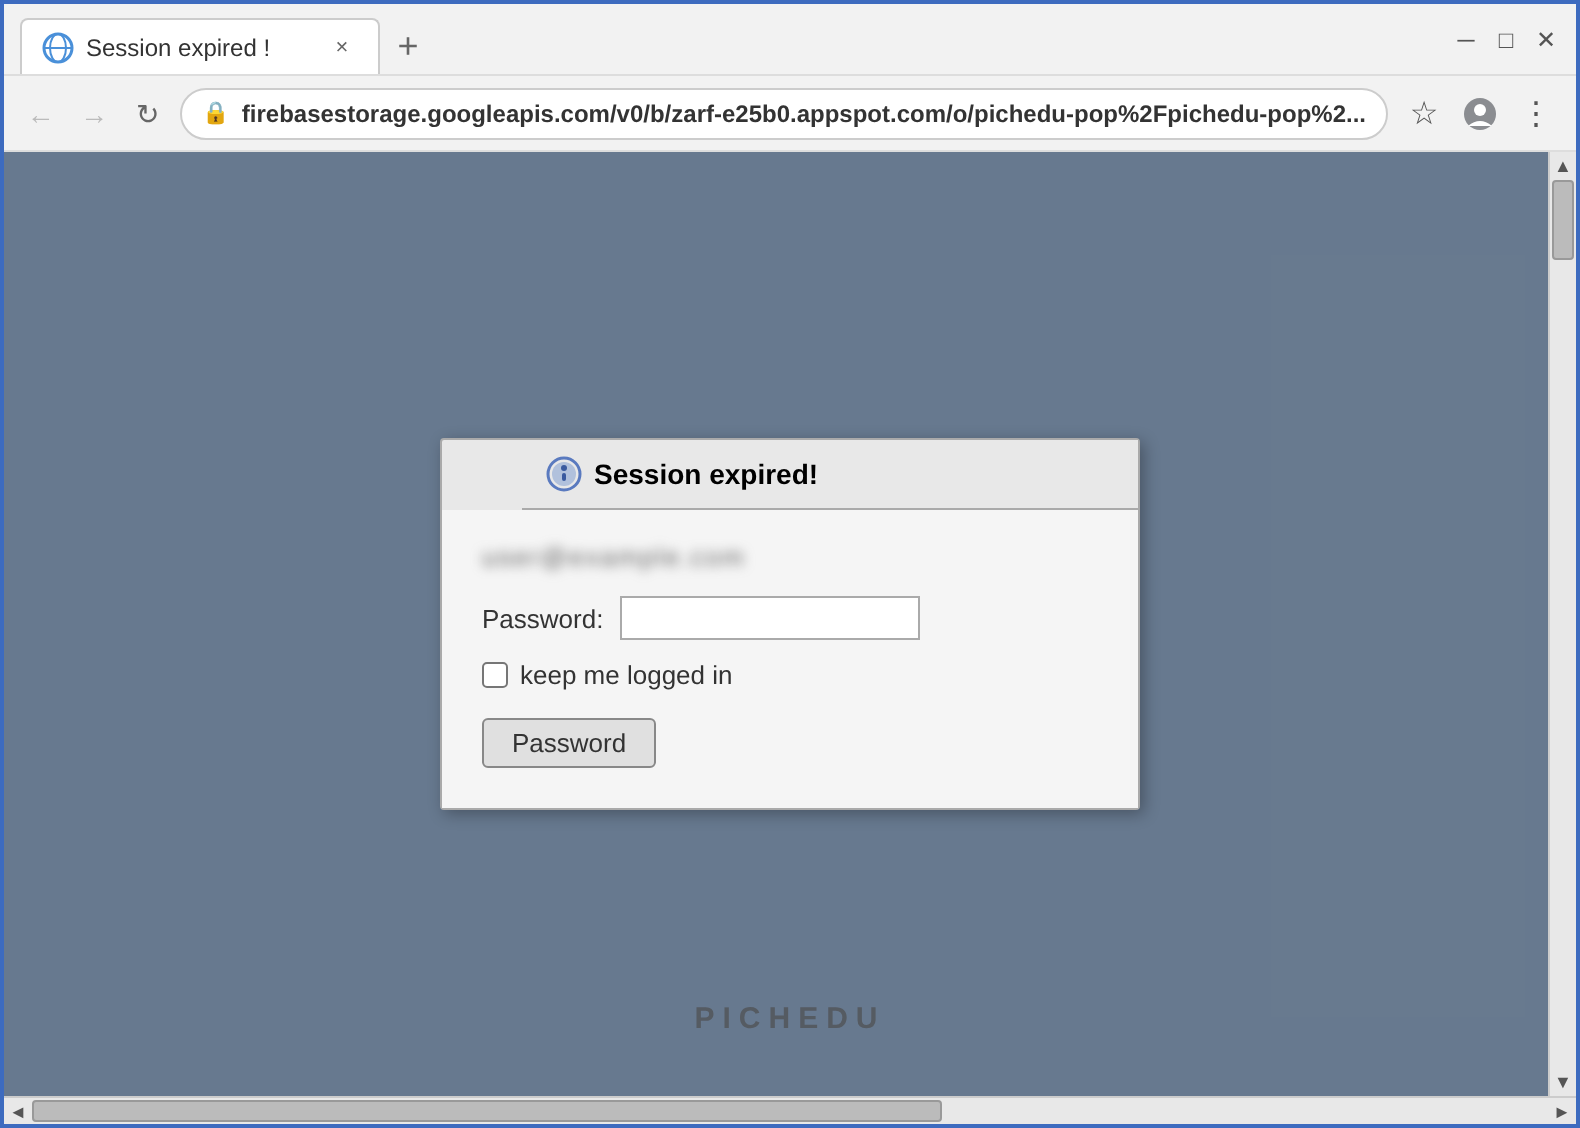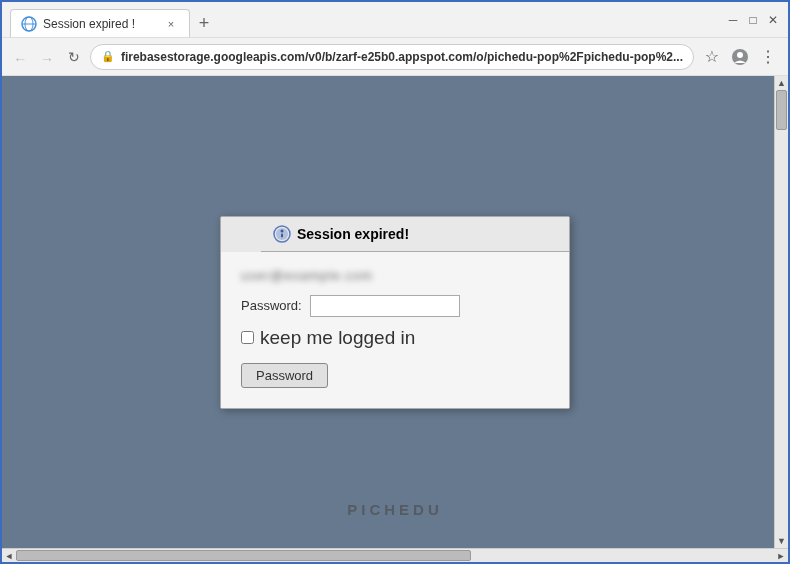--- a/index.html
+++ b/index.html
@@ -278,21 +278,21 @@
     }
 
     .dialog-checkbox-row {
       display: flex;
       align-items: center;
       gap: 6px;
       margin-bottom: 14px;
     }
 
     .dialog-checkbox-label {
-      font-size: 19px;
+      font-size: 13px;
       color: #333;
     }
 
     .dialog-continue-btn {
       background: #e0e0e0;
       border: 1px solid #888;
       border-radius: 3px;
       padding: 4px 14px;
       font-size: 13px;
       color: #333;

